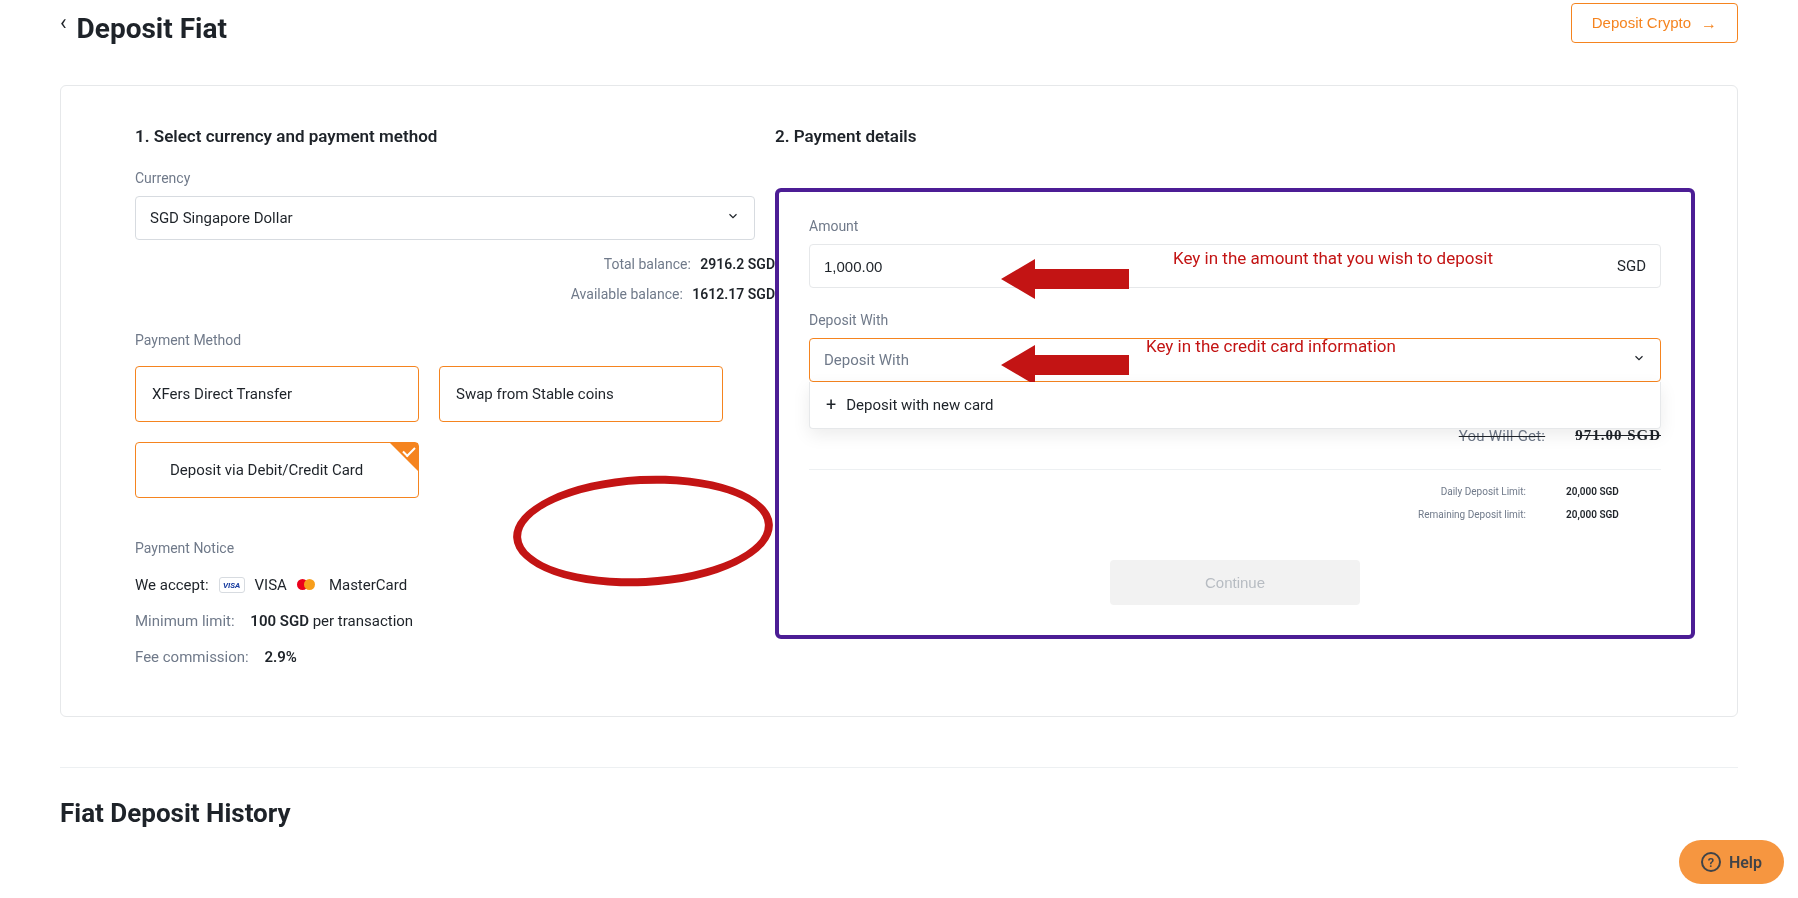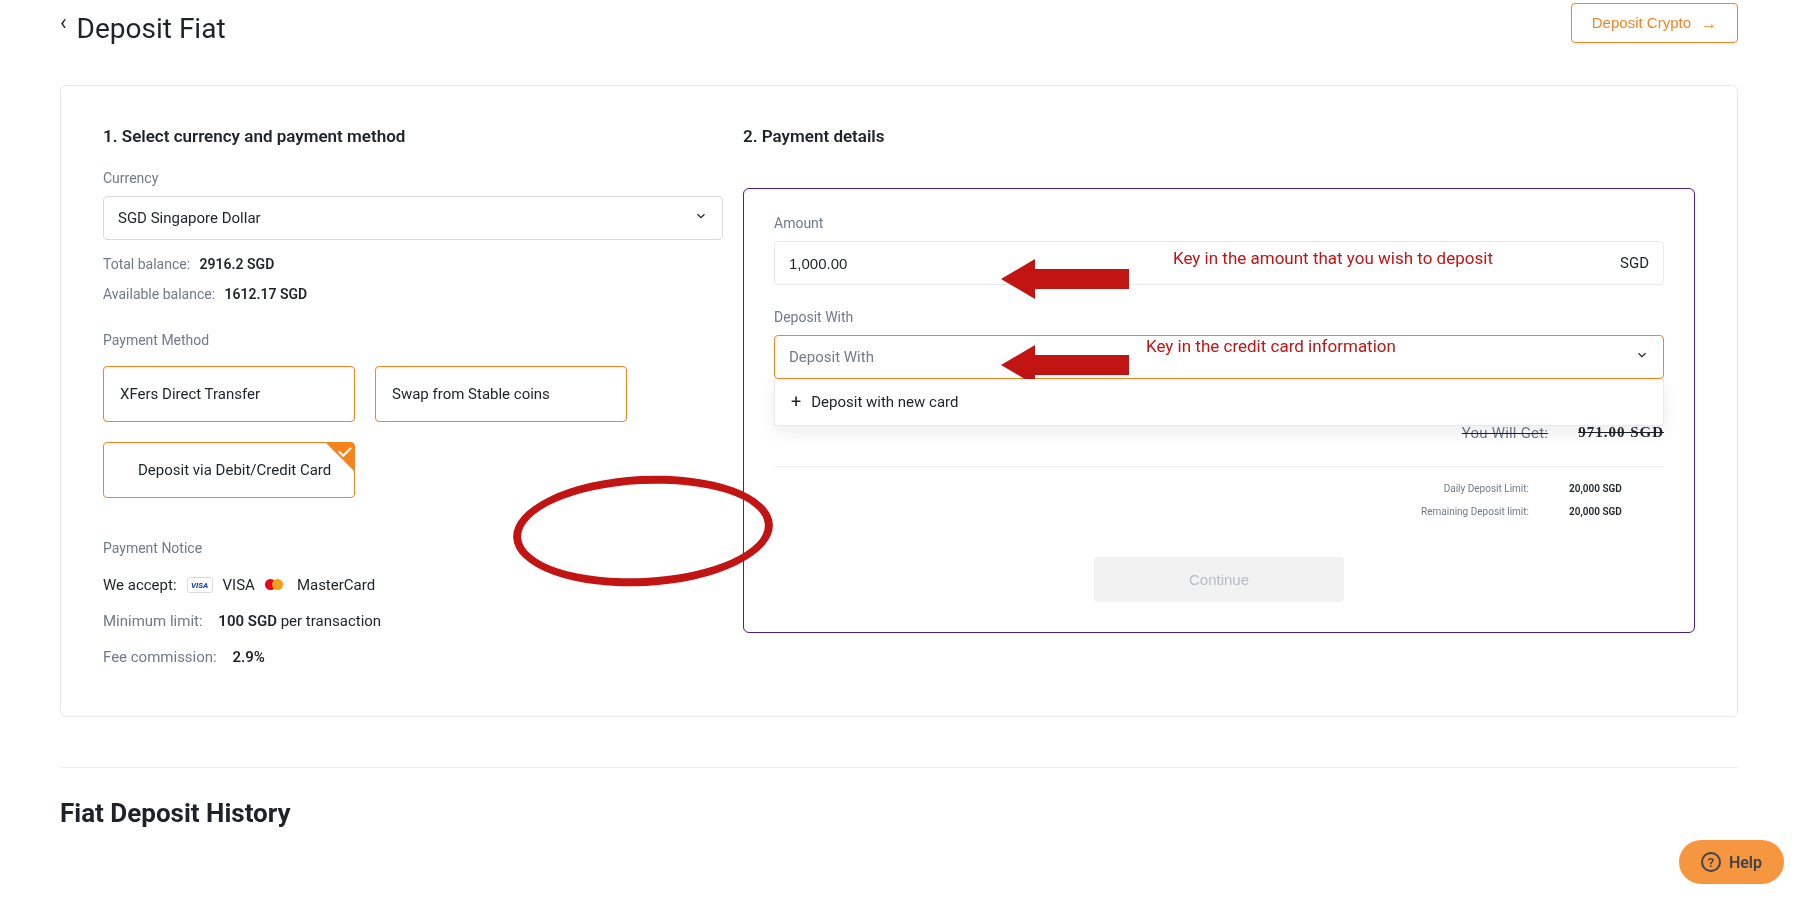--- a/index.html
+++ b/index.html
@@ -1,48 +1,48 @@
 <!DOCTYPE html>
 <html><head>
 <meta charset="utf-8">
 <style>
   * { box-sizing: border-box; margin: 0; padding: 0; }
   body { font-family: -apple-system, BlinkMacSystemFont, "Segoe UI", Roboto, Arial, sans-serif; background: #fff; color: #1e2329; }
   .page { width: 1798px; min-height: 898px; position: relative; padding: 0 60px; }
   .header-row { display: flex; align-items: center; justify-content: space-between; padding-top: 0px; }
   .title-wrap { display: flex; align-items: center; gap: 10px; }
   .title-wrap .chev { font-size: 22px; color: #1e2329; }
-  .page-title { font-size: 28px; font-weight: 400; margin-top: 12px; }
+  .page-title { font-size: 28px; font-weight: 700; margin-top: 12px; }
   .btn-outline-orange { border: 1px solid #f5841f; color: #f5841f; background: #fff; padding: 10px 20px; border-radius: 4px; font-size: 15px; display: inline-flex; align-items: center; gap: 10px; cursor: pointer; }
   .btn-outline-orange .arrow { font-size: 16px; transform: translateY(1px); }
   .card { border: 1px solid #e6e8ea; border-radius: 6px; margin-top: 40px; padding: 40px 42px 50px 42px; display: flex; gap: 0; position: relative; }
-  .col-left { width: 640px; }
+  .col-left { width: 640px; margin-left: 32px; }
   .col-right { flex: 1; display: flex; flex-direction: column; }
   .section-title { font-size: 17px; font-weight: 600; margin-bottom: 24px; }
   .label { font-size: 14px; color: #707a8a; margin-bottom: 10px; }
   .select-box { border: 1px solid #d7dbe0; border-radius: 4px; padding: 12px 14px; display: flex; align-items: center; justify-content: space-between; font-size: 15px; color: #1e2329; background: #fff; cursor: pointer; width: 620px; }
   .chev-down svg { width: 14px; height: 14px; }
-  .balance-row { font-size: 14px; color: #707a8a; margin-top: 16px; }
+  .balance-row { font-size: 14px; color: #707a8a; margin-top: 16px; text-align: right; }
   .balance-row .val { color: #1e2329; font-weight: 600; margin-left: 6px; }
   .pm-label { font-size: 14px; color: #707a8a; margin-top: 30px; margin-bottom: 18px; }
   .pm-grid { display: flex; flex-wrap: wrap; gap: 20px; width: 640px; }
-  .pm-item { position: relative; border: 1px solid #f5841f; border-radius: 4px; padding: 18px 16px; width: 252px; font-size: 15px; color: #1e2329; background: #fff; cursor: pointer; }
+  .pm-item { position: relative; border: 1px solid #f5841f; border-radius: 4px; padding: 18px 16px; width: 284px; font-size: 15px; color: #1e2329; background: #fff; cursor: pointer; }
   .pm-item.selected .corner { position: absolute; top: 0; right: 0; width: 0; height: 0; border-top: 28px solid #f5841f; border-left: 28px solid transparent; }
   .pm-item.selected .corner::after { content: ""; position: absolute; top: -24px; right: 3px; width: 10px; height: 5px; border-left: 2px solid #fff; border-bottom: 2px solid #fff; transform: rotate(-45deg); }
   .notice-title { font-size: 14px; color: #707a8a; margin-top: 42px; margin-bottom: 20px; }
   .accept-row { display: flex; align-items: center; gap: 10px; font-size: 15px; color: #1e2329; }
   .visa-badge { width: 26px; height: 16px; border: 1px solid #d7dbe0; border-radius: 3px; display: inline-flex; align-items: center; justify-content: center; font-size: 8px; font-weight: 700; color: #1a3ea0; font-style: italic; }
   .mc-badge { position: relative; width: 22px; height: 16px; }
   .mc-badge::before, .mc-badge::after { content: ""; position: absolute; width: 11px; height: 11px; border-radius: 50%; top: 2px; }
   .mc-badge::before { background: #eb001b; left: 0; }
   .mc-badge::after { background: #f79e1b; left: 7px; }
   .limit-row { font-size: 15px; color: #707a8a; margin-top: 18px; }
   .limit-row .strong { color: #1e2329; font-weight: 600; margin-left: 12px; }
   .limit-row .pertx { font-weight: 400; color: #1e2329; }
-  .right-box { border: 1px solid #4c1d95; border-radius: 6px; padding: 26px 30px 30px 30px; margin-top: 18px; position: relative; }
+  .right-box { border: 4px solid #4c1d95; border-radius: 6px; padding: 26px 30px 30px 30px; margin-top: 18px; position: relative; }
   .amt-input-wrap { position: relative; border: 1px solid #e6e8ea; border-radius: 4px; padding: 12px 14px; display: flex; align-items: center; justify-content: space-between; }
   .amt-input { border: none; outline: none; font-size: 15px; color: #1e2329; flex: 1; }
   .amt-suffix { font-size: 15px; color: #1e2329; }
   .dep-with-select { border: 1px solid #f5841f; border-radius: 4px; padding: 12px 14px; display: flex; align-items: center; justify-content: space-between; font-size: 15px; color: #707a8a; background: #fff; cursor: pointer; }
   .dropdown-panel { border: 1px solid #e6e8ea; border-top: none; border-radius: 0 0 4px 4px; padding: 14px 16px; box-shadow: 0 6px 18px rgba(0,0,0,0.08); background: #fff; position: relative; z-index: 5; }
   .dropdown-item { display: flex; align-items: center; gap: 10px; font-size: 15px; color: #1e2329; cursor: pointer; }
   .dropdown-item .plus { font-size: 18px; line-height: 1; }
   .youget-row { display: flex; justify-content: flex-end; gap: 30px; font-size: 15px; color: #707a8a; margin-top: -2px; letter-spacing: 0.2px; text-decoration: line-through; text-decoration-color: #1e2329; text-decoration-thickness: 1px; }
   .youget-row .v { color: #1e2329; font-weight: 600; letter-spacing: 1px; font-family: Liberation Serif, serif; }
   .hr-thin { border: none; border-top: 1px solid #edf0f2; margin: 24px 0 16px 0; }

